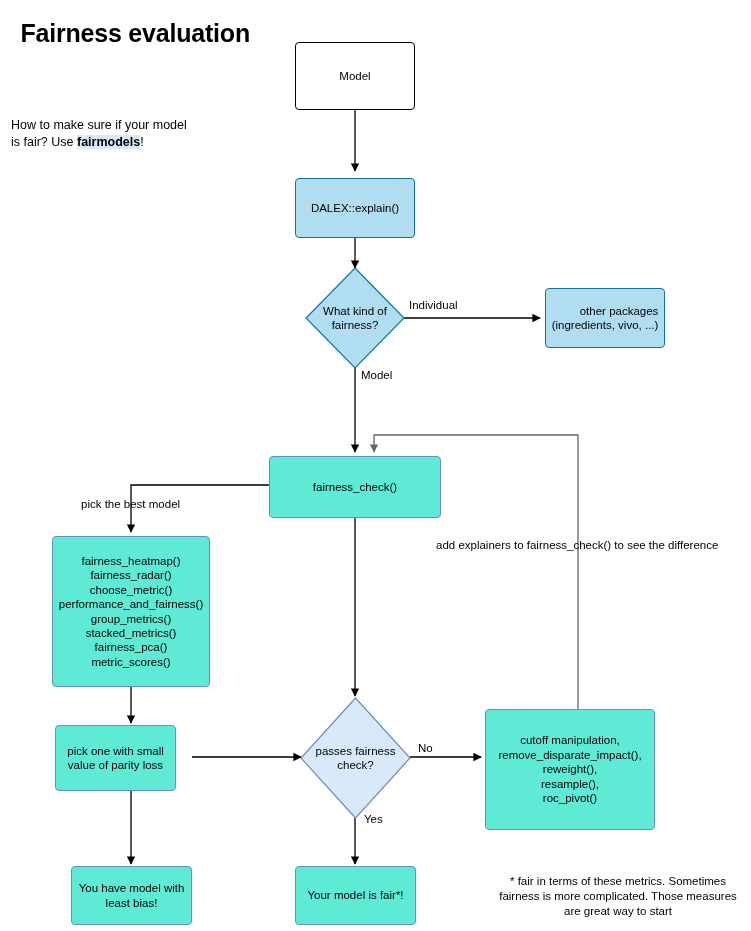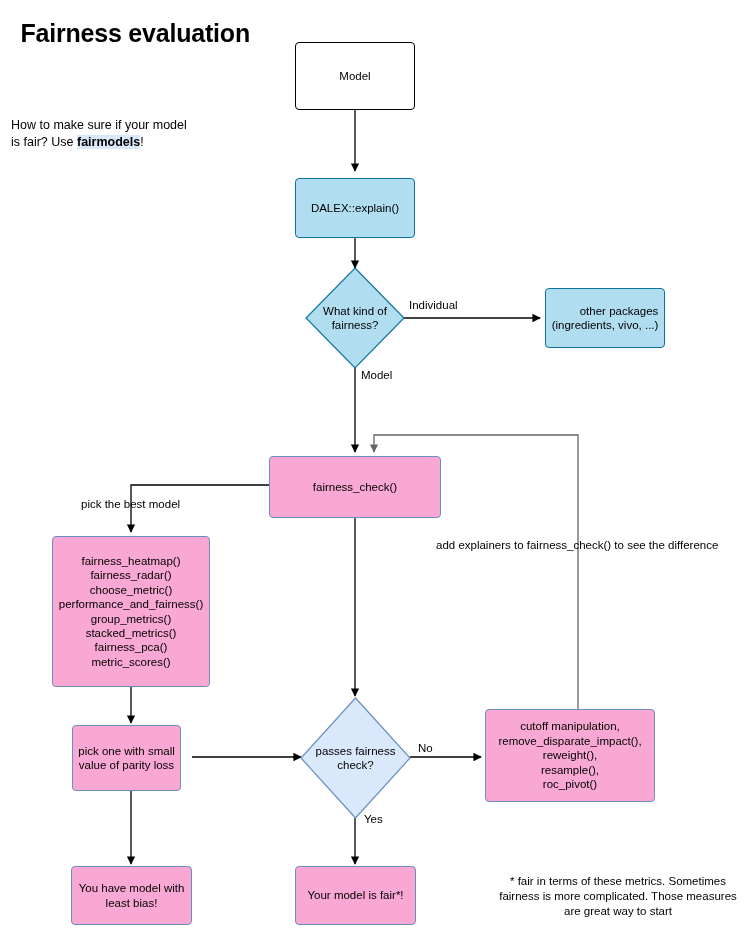--- a/index.html
+++ b/index.html
@@ -76,21 +76,21 @@
   .node-plain {
     background: #ffffff;
     border: 1.2px solid #000000;
   }
   .node-cyan {
     background: #b1ddf0;
     border: 1.2px solid #10739e;
     text-align: right;
   }
   .node-blue {
-    background: #f9a8d4;
+    background: #5eead4;
     border: 1.2px solid #6c8ebf;
   }
 
   
   .diamond {
     position: absolute;
   }
   .diamond svg {
     position: absolute;
     left: 0;
@@ -201,32 +201,32 @@
 
   <div class="node node-blue" style="left:52px; top:536px; width:158px; height:151px;">fairness_heatmap()
 fairness_radar()
 choose_metric()
 performance_and_fairness()
 group_metrics()
 stacked_metrics()
 fairness_pca()
 metric_scores()</div>
 
-  <div class="node node-blue" style="left:72px; top:725px; width:109px; height:66px;">pick one with small
+  <div class="node node-blue" style="left:55px; top:725px; width:121px; height:66px;">pick one with small
 value of parity loss</div>
 
   <div class="diamond" style="left:301px; top:698px; width:109px; height:120px;">
     <svg width="109" height="120" viewBox="0 0 109 120">
       <polygon points="54.5,0 109,60 54.5,120 0,60" fill="#dae8fc" stroke="#6c8ebf" stroke-width="1.2"></polygon>
     </svg>
     <div class="dlabel">passes fairness
 check?</div>
   </div>
 
-  <div class="node node-blue" style="left:485px; top:709px; width:170px; height:93px;">cutoff manipulation,
+  <div class="node node-blue" style="left:485px; top:709px; width:170px; height:121px;">cutoff manipulation,
 remove_disparate_impact(),
 reweight(),
 resample(),
 roc_pivot()</div>
 
   <div class="node node-blue" style="left:71px; top:866px; width:121px; height:59px;">You have model with
 least bias!</div>
 
   <div class="node node-blue" style="left:295px; top:866px; width:121px; height:59px;">Your model is fair*!</div>
 

